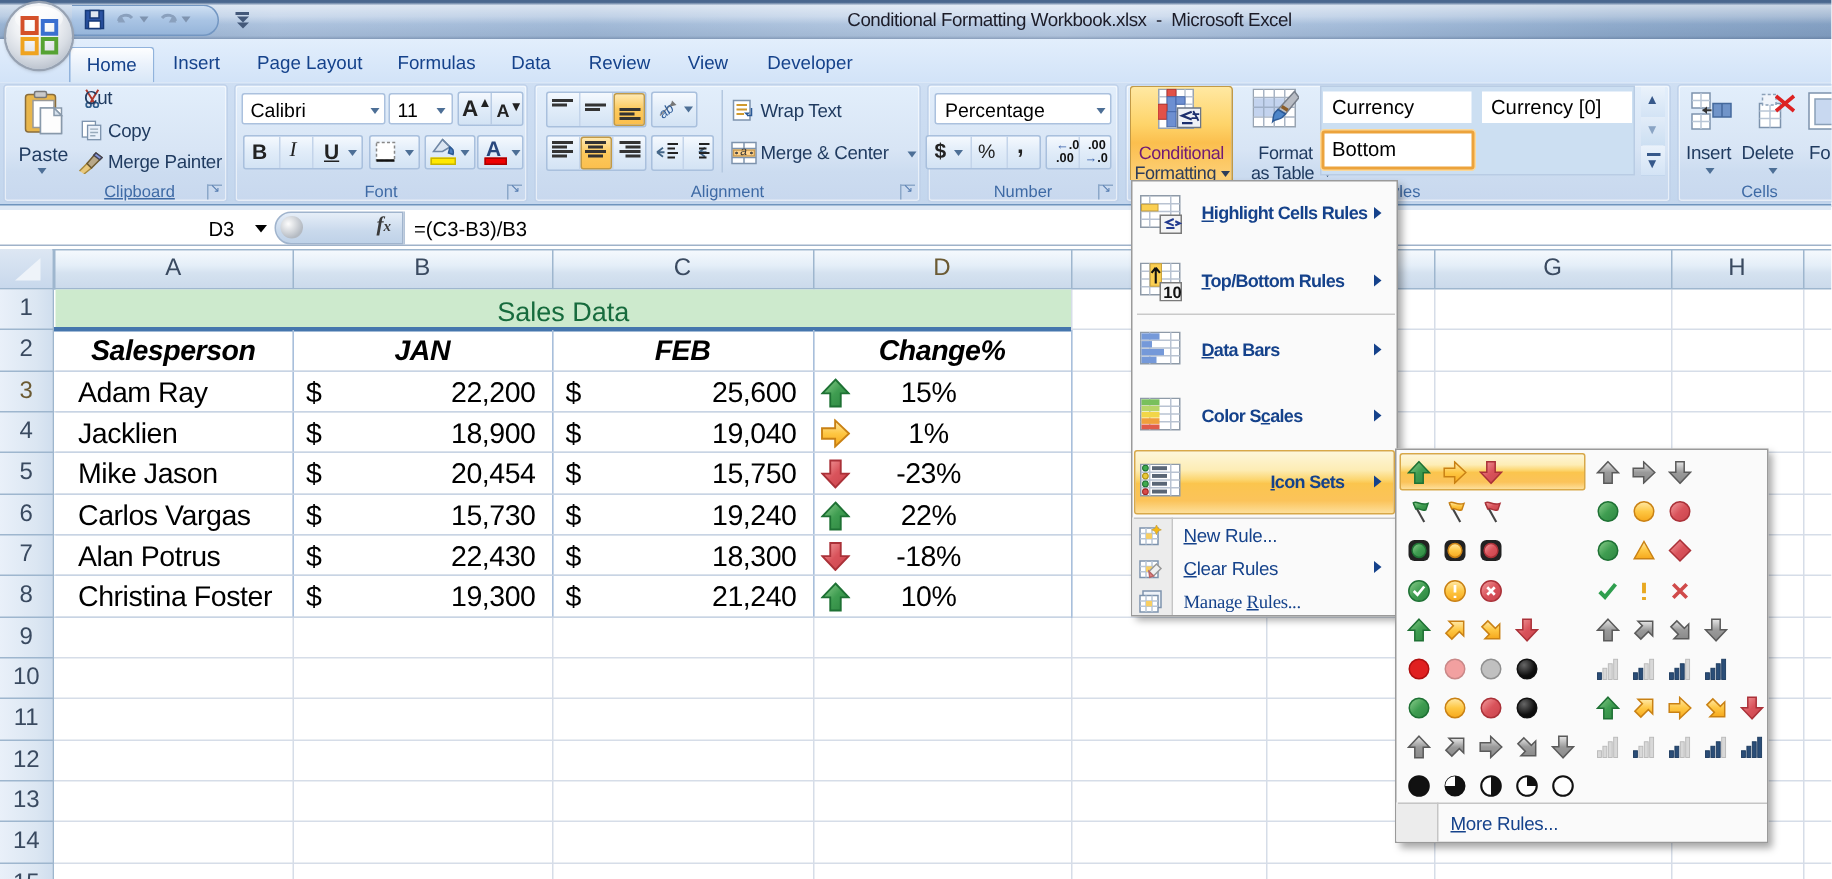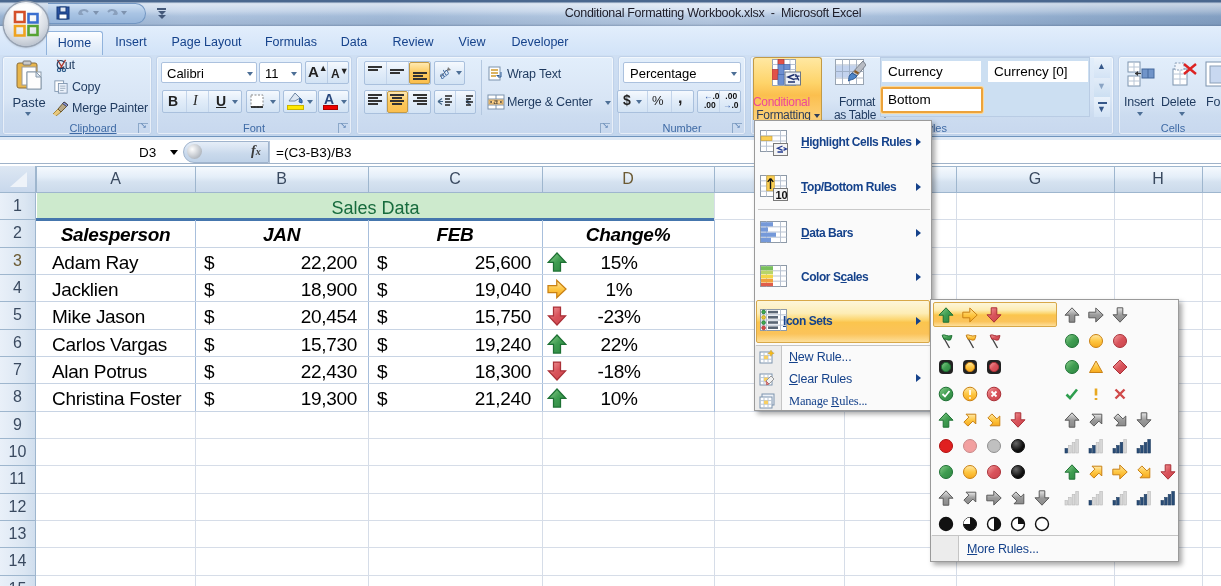--- a/index.html
+++ b/index.html
@@ -91,20 +91,21 @@
   <div class="abs" id="ribbonedge"></div>
 
   <div class="grp" style="left:2px; width:150px;"></div>
   <div class="grp" style="left:156px; width:196px;"></div>
   <div class="grp" style="left:356px; width:258px;"></div>
   <div class="grp" style="left:618px; width:128px;"></div>
   <div class="grp" style="left:750px; width:364px;"></div>
   <div class="grp" style="left:1118px; width:110px;"></div>
   <div class="grplabel" style="left:18px; width:150px;text-decoration:underline;">Clipboard</div>
   <div class="grplabel" style="left:156px; width:196px;">Font</div>
+  <div class="grplabel" style="left:356px; width:258px;">Alignment</div>
   <div class="grplabel" style="left:618px; width:128px;">Number</div>
   <div class="grplabel" style="left:750px; width:364px;">Styles</div>
   <div class="grplabel" style="left:1118px; width:110px;">Cells</div>
   <div class="launch" style="left:138px;"></div>
   <div class="launch" style="left:338px;"></div>
   <div class="launch" style="left:600px;"></div>
   <div class="launch" style="left:732px;"></div>
 
   <div class="btn" style="left:9px; top:58px; width:40px; height:61px; background:transparent; border-color:transparent;"></div>
   <svg class="abs" style="left:16px; top:60px;" width="27" height="30" viewBox="0 0 27 30">
@@ -263,21 +264,21 @@
     <rect x="6" y="5.5" width="6" height="10" fill="#6d8fd1" stroke="#4466aa" stroke-width="0.6"></rect>
     <rect x="12" y="5.5" width="6" height="5" fill="#6d8fd1" stroke="#4466aa" stroke-width="0.6"></rect>
     <rect x="0" y="10.5" width="6" height="10" fill="#e25148" stroke="#b03028" stroke-width="0.6"></rect>
     <rect x="6" y="15.5" width="6" height="10" fill="#6d8fd1" stroke="#4466aa" stroke-width="0.6"></rect>
     <g>
         <rect x="13" y="13" width="15.5" height="13" fill="#eef1f6" stroke="#6b7686"></rect>
     <path d="M22.5 15.5 l-6.5 2.6 l6.5 2.6 M16 23 h7" stroke="#1c2f6e" stroke-width="1.5" fill="none"></path>
     <path d="M23.5 15 l3.5 6.5 M23 17.1 l4.5 0 M22.3 19.8 l4.5 0" stroke="#1c2f6e" stroke-width="1.2" fill="none"></path>
       </g>
   </svg>
-  <div class="t" style="left:753px; top:95px; width:69px; text-align:left; font-size:12px; letter-spacing:-0.3px; color:#ec4899;">Conditional</div>
+  <div class="t" style="left:753px; top:95px; width:69px; text-align:center; font-size:12px; letter-spacing:-0.3px; color:#701a75;">Conditional</div>
   <div class="t" style="left:749px; top:108px; width:69px; text-align:center; font-size:12px; letter-spacing:-0.3px; color:#2e3d5a;">Formatting</div>
   <div class="darr" style="left:814px; top:114px; border-top-color:#2e3d5a;"></div>
   <svg class="abs" style="left:835px; top:59px;" width="31" height="30" viewBox="0 0 31 30">
     <rect x="0.5" y="0.5" width="28" height="25" fill="#fff" stroke="#98a4b2"></rect>
     <path d="M0.5 6 h28 M0.5 12.5 h28 M0.5 19 h28 M7.5 0.5 v25 M14.5 0.5 v25 M21.5 0.5 v25" stroke="#a8b4c4"></path>
     <rect x="1" y="6.5" width="20" height="12" fill="#c3d3ee"></rect>
     <path d="M7.5 6 v13 M14.5 6 v13 M1 12.5 h20" stroke="#9fb0c8"></path>
     <path d="M28 2 l3 4 l-9 11 l-5 -3 z" fill="#b8bcc4" stroke="#787f8a"></path>
     <path d="M17 14 l5 3 l-2.5 2.5 c-2 1.5 -4.5 1 -6 2.5 c0.5 -2.5 0 -4.5 1.5 -6 z" fill="#4d85c8" stroke="#2c5a96"></path>
     <path d="M19.5 12 l4 2.5" stroke="#8a5c28" stroke-width="2.2"></path>
@@ -508,21 +509,21 @@
       <path d="M0.5 5.8 h26 M0.5 11 h26 M0.5 16.2 h26 M6.5 0.5 v21 M20.5 0.5 v21" stroke="#b9c3d2" fill="none"></path>
         <circle cx="3.6" cy="3" r="1.9" fill="#3faa4f" stroke="#1e7134" stroke-width="0.7"></circle>
         <circle cx="3.6" cy="8.4" r="1.9" fill="#e8c838" stroke="#b09010" stroke-width="0.7"></circle>
         <circle cx="3.6" cy="13.6" r="1.9" fill="#3faa4f" stroke="#1e7134" stroke-width="0.7"></circle>
         <circle cx="3.6" cy="18.8" r="1.9" fill="#d94a4a" stroke="#a02828" stroke-width="0.7"></circle>
         <rect x="8" y="1.8" width="10" height="2.6" fill="#5a6675"></rect>
         <rect x="8" y="7" width="10" height="2.6" fill="#5a6675"></rect>
         <rect x="8" y="12.2" width="10" height="2.6" fill="#5a6675"></rect>
         <rect x="8" y="17.4" width="10" height="2.6" fill="#5a6675"></rect>
       </svg>
-      <div class="t" style="left:783px;top:314px;font-size:12px;font-weight:bold;color:#15428b;letter-spacing:-0.45px;"><u>I</u>con Sets</div>
+      <div class="t" style="left:847px;top:314px;font-size:12px;font-weight:bold;color:#15428b;letter-spacing:-0.45px;"><u>I</u>con Sets</div>
       <div class="abs" style="left:916px;top:317px;width:0;height:0;border-top:4.5px solid transparent;border-bottom:4.5px solid transparent;border-left:5px solid #15428b;"></div>
       <div class="abs" style="left:755px;top:345px;width:176px;height:65px;background:#fafafa;"></div>
       <div class="abs" style="left:755px;top:345px;width:26px;height:65px;background:#ececec;"></div>
       <div class="abs" style="left:781px;top:345px;width:1px;height:65px;background:#c5c5c5;"></div>
       <div class="abs" style="left:756px;top:344.5px;width:174px;height:1px;background:#c5c5c5;"></div>
       <svg class="abs" style="left:759px;top:349px;" width="16" height="16" viewBox="0 0 16 16">
         <rect x="1" y="3" width="12" height="11" fill="#fff" stroke="#7d93ad"></rect>
         <path d="M1 6.6 h12 M1 10.2 h12 M5 3 v11 M9 3 v11" stroke="#b9c6d6"></path>
         <rect x="5" y="6.6" width="4" height="3.6" fill="#f8cf63"></rect>
         <path d="M12 1 l1 2.2 2.2 1 -2.2 1 -1 2.2 -1-2.2 -2.2-1 2.2-1 z" fill="#f7b913" stroke="#caa23c" stroke-width="0.5"></path>

